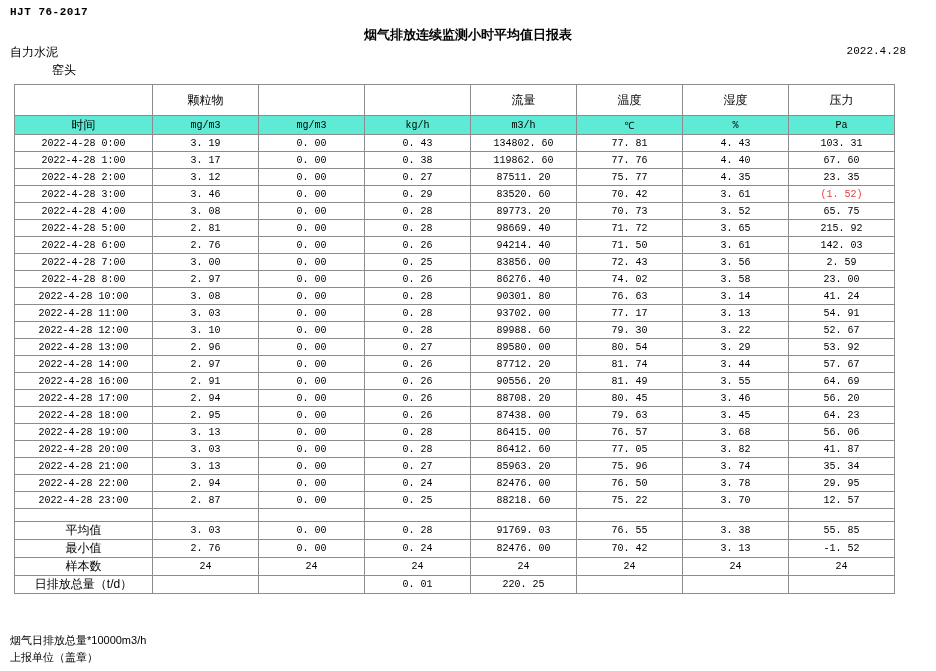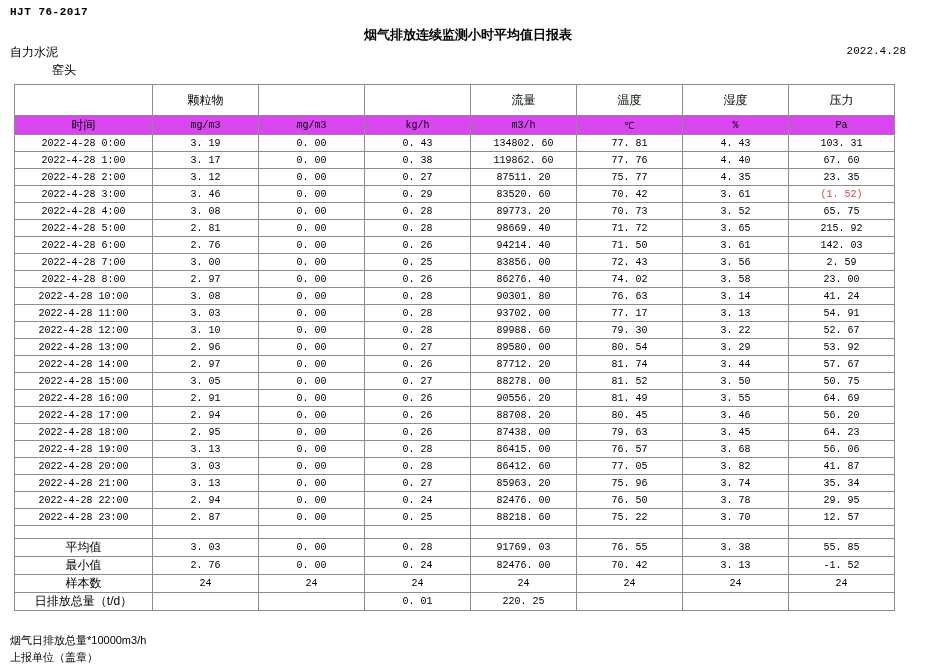--- a/index.html
+++ b/index.html
@@ -77,21 +77,21 @@
     white-space: nowrap;
   }
   .col-time { width: 138px; }
   .col-v { width: 106px; }
   tr.hdr-param td {
     height: 30px;
     font-family: "Liberation Sans", sans-serif;
     font-size: 12px;
   }
   tr.hdr-unit td {
-    background: #d946ef;
+    background: #5eead4;
     height: 18px;
   }
   tr.hdr-unit td.unit-label {
     font-family: "Liberation Sans", sans-serif;
     font-size: 12px;
   }
   .neg {
     color: #e8403a;
   }
   tr.blank-row td {
@@ -302,30 +302,20 @@
           <td>2022-4-28 14:00</td>
           <td>2. 97</td>
           <td>0. 00</td>
           <td>0. 26</td>
           <td>87712. 20</td>
           <td>81. 74</td>
           <td>3. 44</td>
           <td>57. 67</td>
         </tr>
         <tr>
-          <td>2022-4-28 15:00</td>
-          <td>3. 05</td>
-          <td>0. 00</td>
-          <td>0. 27</td>
-          <td>88278. 00</td>
-          <td>81. 52</td>
-          <td>3. 50</td>
-          <td>50. 75</td>
-        </tr>
-        <tr>
           <td>2022-4-28 16:00</td>
           <td>2. 91</td>
           <td>0. 00</td>
           <td>0. 26</td>
           <td>90556. 20</td>
           <td>81. 49</td>
           <td>3. 55</td>
           <td>64. 69</td>
         </tr>
         <tr>

